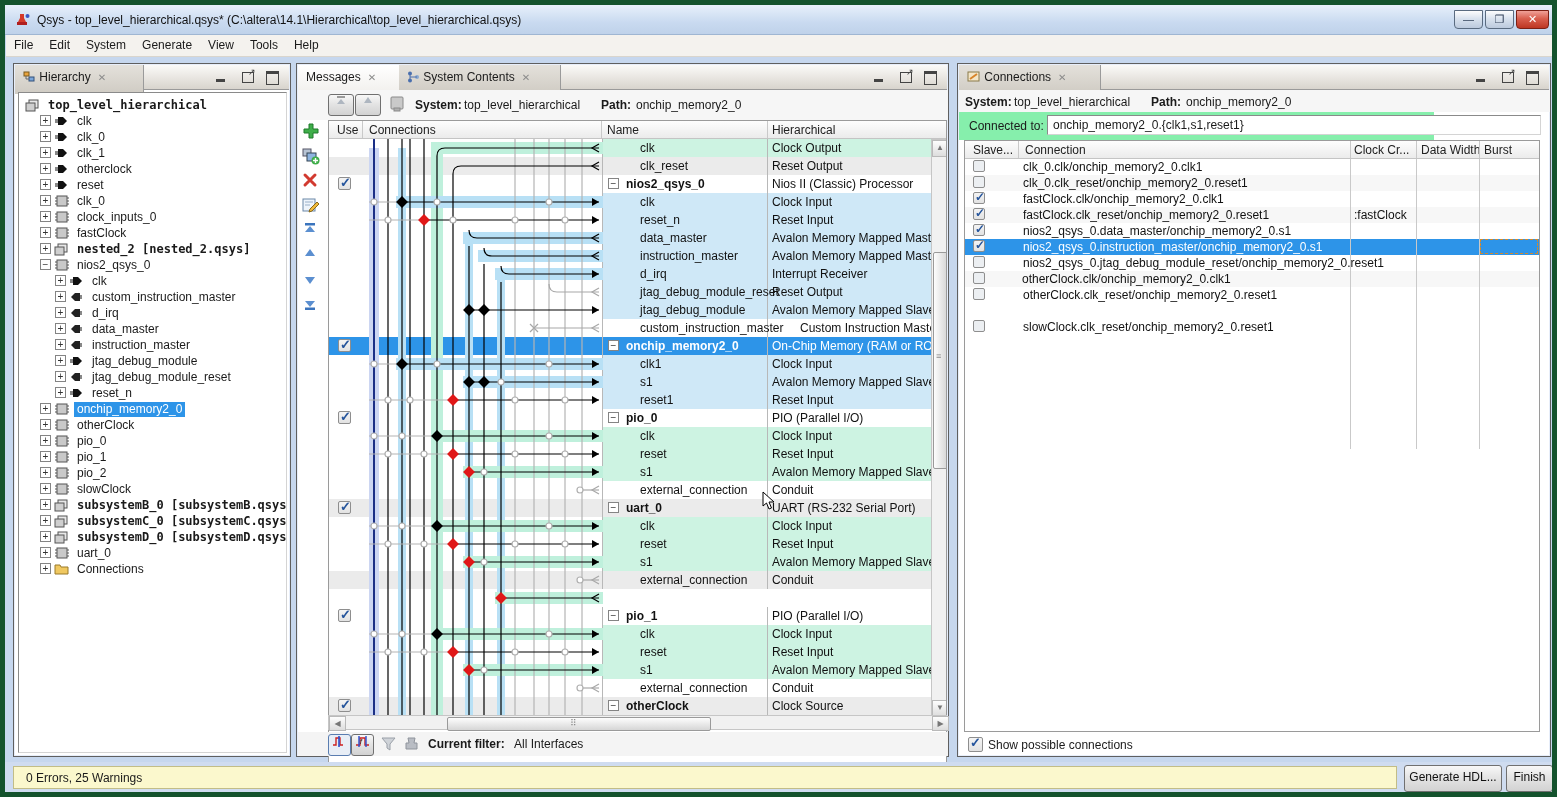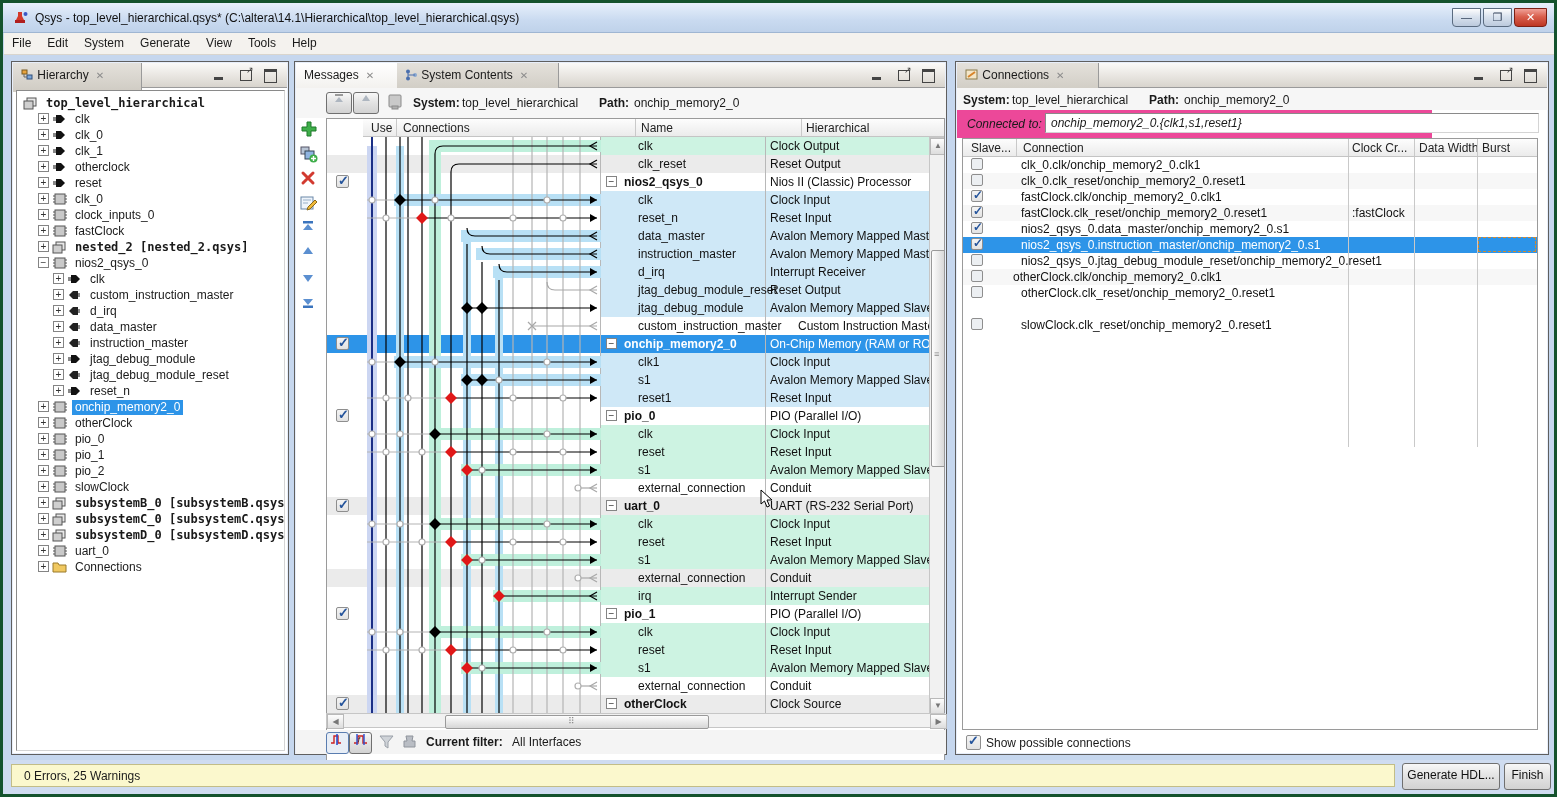--- a/index.html
+++ b/index.html
@@ -1,16 +1,16 @@
 <!DOCTYPE html>
 <html><head>
 <meta charset="utf-8">
 <style>
   html,body{margin:0;padding:0;background:#9db4d0;font-family:"Liberation Sans",sans-serif;}
-  #root{position:relative;width:1557px;height:797px;background:#c6d7ee;border:3px solid #14532d;box-sizing:border-box;overflow:hidden;font-size:12px;color:#1a1a1a;}
+  #root{position:relative;width:1557px;height:797px;background:#c6d7ee;border:5px solid #14532d;box-sizing:border-box;overflow:hidden;font-size:12px;color:#1a1a1a;}
   .abs{position:absolute;box-sizing:border-box;}
   
   .titlebar{left:0;top:0;width:1557px;height:30px;background:linear-gradient(#e7f0fb,#c9daf0 60%,#bfd2ea);border-bottom:1px solid #9fb6d2;}
   .title-text{left:32px;top:8px;color:#111;}
   .winbtn{top:5px;height:19px;border:1px solid #5a6b80;border-radius:0 0 4px 4px;background:linear-gradient(#fdfdfd,#d9e2ee 45%,#bccadd);text-align:center;line-height:17px;font-size:11px;color:#33425a;}
   .winbtn.close{background:linear-gradient(#f0a198,#d95f4e 45%,#bd3623);color:#fff;border-color:#7c2014;}
   
   .menubar{left:1px;top:30px;width:1555px;height:22px;background:#f4f2ee;border-bottom:1px solid #d9d5cd;}
   .menu-item{display:inline-block;padding:3px 8px 0 8px;height:19px;}
   
@@ -386,21 +386,21 @@
         <div style="position: absolute; box-sizing: border-box; left: 2px; top: 150px; width: 20px; height: 20px;"><svg width="16" height="14" viewBox="0 0 16 14">
             <path d="M8 12 L13 5 H3 Z" fill="#5b8fd0"></path>
           </svg></div>
         <div style="position: absolute; box-sizing: border-box; left: 2px; top: 175px; width: 20px; height: 20px;"><svg width="16" height="14" viewBox="0 0 16 14">
             <path d="M8 10 L13 4 H3 Z" fill="#5b8fd0"></path>
             <rect x="3" y="10.5" width="10" height="2.5" fill="#3b74bd"></rect>
           </svg></div>
       </div>
 
     <div class="abs" style="left:31px;top:56px;width:619px;height:654px;border:1px solid #9a9a9a;background:#fff;overflow:hidden;">
-      <div class="abs hdr" style="left:0;top:0;width:618px;height:18px;margin-left:36px;">
+      <div class="abs hdr" style="left:0;top:0;width:618px;height:18px;">
         <span class="cell-text" style="left:8px;">Use</span>
         <span class="cell-text" style="left:40px;">Connections</span>
         <span class="cell-text" style="left:278px;">Name</span>
         <span class="cell-text" style="left:443px;">Hierarchical</span>
         <div class="colline" style="left:33px;"></div>
           <div class="colline" style="left:272px;"></div>
           <div class="colline" style="left:438px;"></div>
       </div>
       <div id="midRows" class="abs" style="left:0;top:18px;width:602px;height:576px;">
           <div style="position: absolute; box-sizing: border-box; left: 0px; top: 0px; width: 602px; height: 18px;">
@@ -611,28 +611,20 @@
             <div style="position: absolute; box-sizing: border-box; left: 311px; top: 2px; color: rgb(17, 17, 17); white-space: nowrap;">s1</div>
             <div style="position: absolute; box-sizing: border-box; left: 443px; top: 2px; color: rgb(17, 17, 17); white-space: nowrap;">Avalon Memory Mapped Slave</div>
           </div>
           <div style="position: absolute; box-sizing: border-box; left: 0px; top: 432px; width: 602px; height: 18px;">
             <div style="position: absolute; box-sizing: border-box; left: 0px; top: 0px; width: 34px; height: 18px; background: rgb(235, 235, 235);"></div>
             <div style="position: absolute; box-sizing: border-box; left: 34px; top: 0px; width: 239px; height: 18px; background: rgb(235, 235, 235);"></div>
             <div style="position: absolute; box-sizing: border-box; left: 273px; top: 0px; width: 165px; height: 18px; background: rgb(235, 235, 235); border-left: 1px solid rgb(184, 184, 184);"></div>
             <div style="position: absolute; box-sizing: border-box; left: 438px; top: 0px; width: 164px; height: 18px; background: rgb(235, 235, 235); border-left: 1px solid rgb(184, 184, 184);"></div>
             <div style="position: absolute; box-sizing: border-box; left: 311px; top: 2px; color: rgb(17, 17, 17); white-space: nowrap;">external_connection</div>
             <div style="position: absolute; box-sizing: border-box; left: 443px; top: 2px; color: rgb(17, 17, 17); white-space: nowrap;">Conduit</div>
-          </div>
-          <div style="position: absolute; box-sizing: border-box; left: 0px; top: 450px; width: 602px; height: 18px;">
-            <div style="position: absolute; box-sizing: border-box; left: 0px; top: 0px; width: 34px; height: 18px; background: rgb(255, 255, 255);"></div>
-            <div style="position: absolute; box-sizing: border-box; left: 34px; top: 0px; width: 239px; height: 18px; background: rgb(255, 255, 255);"></div>
-            <div style="position: absolute; box-sizing: border-box; left: 273px; top: 0px; width: 165px; height: 18px; background: rgb(205, 243, 226); border-left: 1px solid rgb(184, 184, 184);"></div>
-            <div style="position: absolute; box-sizing: border-box; left: 438px; top: 0px; width: 164px; height: 18px; background: rgb(205, 243, 226); border-left: 1px solid rgb(184, 184, 184);"></div>
-            <div style="position: absolute; box-sizing: border-box; left: 311px; top: 2px; color: rgb(17, 17, 17); white-space: nowrap;">irq</div>
-            <div style="position: absolute; box-sizing: border-box; left: 443px; top: 2px; color: rgb(17, 17, 17); white-space: nowrap;">Interrupt Sender</div>
           </div>
           <div style="position: absolute; box-sizing: border-box; left: 0px; top: 468px; width: 602px; height: 18px;">
             <div style="position: absolute; box-sizing: border-box; left: 0px; top: 0px; width: 34px; height: 18px; background: rgb(255, 255, 255);"></div>
             <div style="position: absolute; box-sizing: border-box; left: 34px; top: 0px; width: 239px; height: 18px; background: rgb(255, 255, 255);"></div>
             <div style="position: absolute; box-sizing: border-box; left: 273px; top: 0px; width: 165px; height: 18px; background: rgb(255, 255, 255); border-left: 1px solid rgb(184, 184, 184);"></div>
             <div style="position: absolute; box-sizing: border-box; left: 438px; top: 0px; width: 164px; height: 18px; background: rgb(255, 255, 255); border-left: 1px solid rgb(184, 184, 184);"></div>
             <div class="checkbox" style="position: absolute; box-sizing: border-box; left: 9px; top: 2px;">
               <span class="mark">✓</span>
             </div>
             <div class="expander" style="position: absolute; box-sizing: border-box; left: 279px; top: 3px; background: rgb(255, 255, 255); color: rgb(51, 51, 51);">−</div>
@@ -902,21 +894,21 @@
         <span class="cbn"><span class="box"></span><span class="arr">↗</span></span>
         <span class="cbn"><span class="box2"></span></span>
       </div>
     </div>
     <div class="abs" style="left:1px;top:26px;width:591px;height:22px;background:#f6f6f6;">
       <span class="abs bold" style="left:6px;top:5px;">System:</span>
       <span class="abs" style="left:55px;top:5px;">top_level_hierarchical</span>
       <span class="abs bold" style="left:192px;top:5px;">Path:</span>
       <span class="abs" style="left:227px;top:5px;">onchip_memory2_0</span>
     </div>
-    <div class="abs" style="left:1px;top:48px;width:475px;height:28px;background:#ec4899;font-style:italic;">
+    <div class="abs" style="left:1px;top:48px;width:475px;height:28px;background:#86efac;">
       <span class="abs" style="left:10px;top:7px;">Connected to:</span>
       <div class="abs sunken" style="left:88px;top:3px;width:494px;height:20px;">
         <span class="abs" style="left:5px;top:2px;">onchip_memory2_0.{clk1,s1,reset1}</span>
       </div>
     </div>
     <div class="abs" style="left:6px;top:76px;width:576px;height:592px;border:1px solid #9a9a9a;background:#fff;overflow:hidden;">
       <div class="abs hdr" style="left:0;top:0;width:574px;height:18px;">
         <span class="cell-text" style="left:8px;">Slave...</span>
         <span class="cell-text" style="left:60px;">Connection</span>
         <span class="cell-text" style="left:389px;">Clock Cr...</span>
@@ -961,21 +953,21 @@
             </div>
             <div style="position: absolute; box-sizing: border-box; left: 58px; top: 1px; white-space: nowrap; color: rgb(255, 255, 255);">nios2_qsys_0.instruction_master/onchip_memory2_0.s1</div>
             <div style="position: absolute; box-sizing: border-box; left: 515px; top: 0px; width: 58px; height: 15px; border: 1px dashed rgb(208, 137, 48);"></div>
           </div>
           <div style="position: absolute; box-sizing: border-box; left: 0px; top: 96px; width: 574px; height: 16px;">
             <div class="checkbox" style="position: absolute; box-sizing: border-box; left: 8px; top: 1px; width: 12px; height: 12px; background: rgb(236, 239, 242);"></div>
             <div style="position: absolute; box-sizing: border-box; left: 58px; top: 1px; white-space: nowrap; color: rgb(17, 17, 17);">nios2_qsys_0.jtag_debug_module_reset/onchip_memory2_0.reset1</div>
           </div>
           <div style="position: absolute; box-sizing: border-box; left: 0px; top: 112px; width: 574px; height: 16px; background: rgb(247, 247, 247);">
             <div class="checkbox" style="position: absolute; box-sizing: border-box; left: 8px; top: 1px; width: 12px; height: 12px; background: rgb(236, 239, 242);"></div>
-            <div style="position: absolute; box-sizing: border-box; left: 50px; top: 1px; white-space: nowrap; color: rgb(17, 17, 17);">otherClock.clk/onchip_memory2_0.clk1</div>
+            <div style="position: absolute; box-sizing: border-box; left: 57px; top: 1px; white-space: nowrap; color: rgb(17, 17, 17);">otherClock.clk/onchip_memory2_0.clk1</div>
           </div>
           <div style="position: absolute; box-sizing: border-box; left: 0px; top: 128px; width: 574px; height: 16px;">
             <div class="checkbox" style="position: absolute; box-sizing: border-box; left: 8px; top: 1px; width: 12px; height: 12px; background: rgb(236, 239, 242);"></div>
             <div style="position: absolute; box-sizing: border-box; left: 58px; top: 1px; white-space: nowrap; color: rgb(17, 17, 17);">otherClock.clk_reset/onchip_memory2_0.reset1</div>
           </div>
           <div style="position: absolute; box-sizing: border-box; left: 0px; top: 160px; width: 574px; height: 16px;">
             <div class="checkbox" style="position: absolute; box-sizing: border-box; left: 8px; top: 1px; width: 12px; height: 12px; background: rgb(236, 239, 242);"></div>
             <div style="position: absolute; box-sizing: border-box; left: 58px; top: 1px; white-space: nowrap; color: rgb(17, 17, 17);">slowClock.clk_reset/onchip_memory2_0.reset1</div>
           </div>
         </div>

